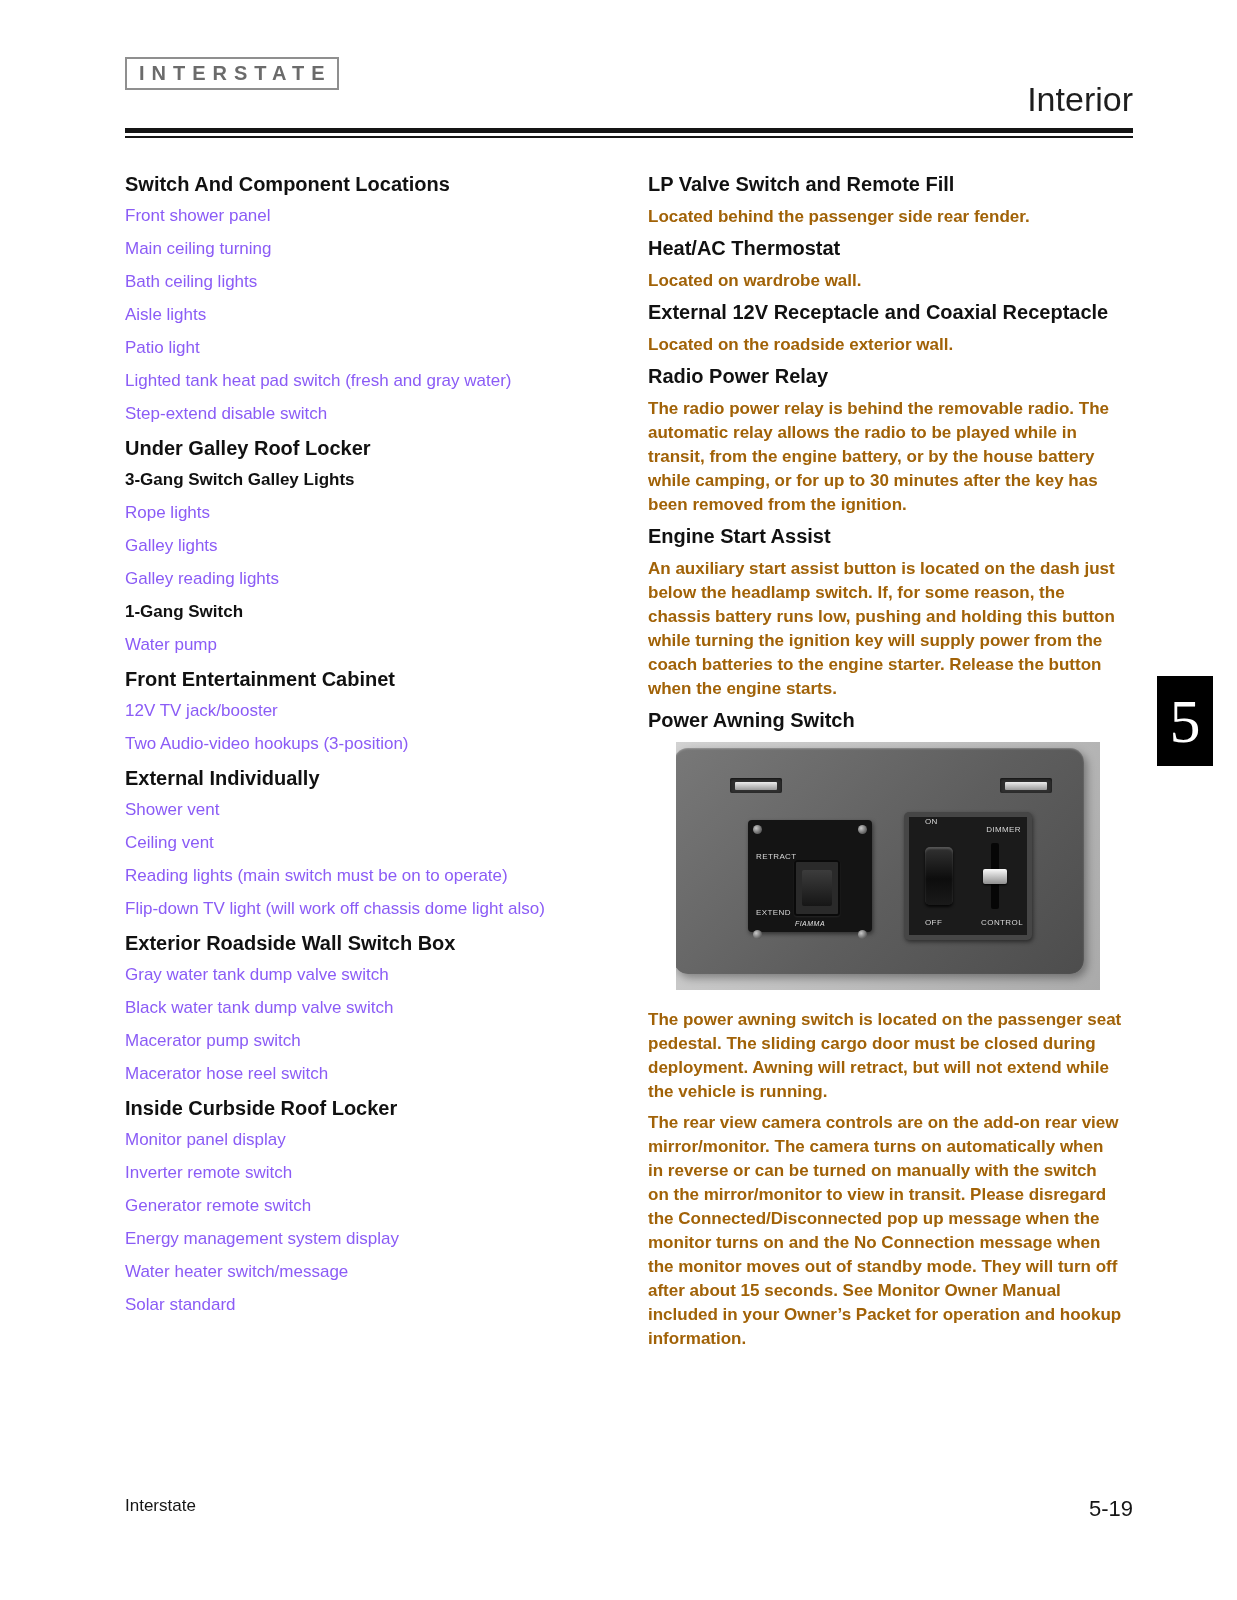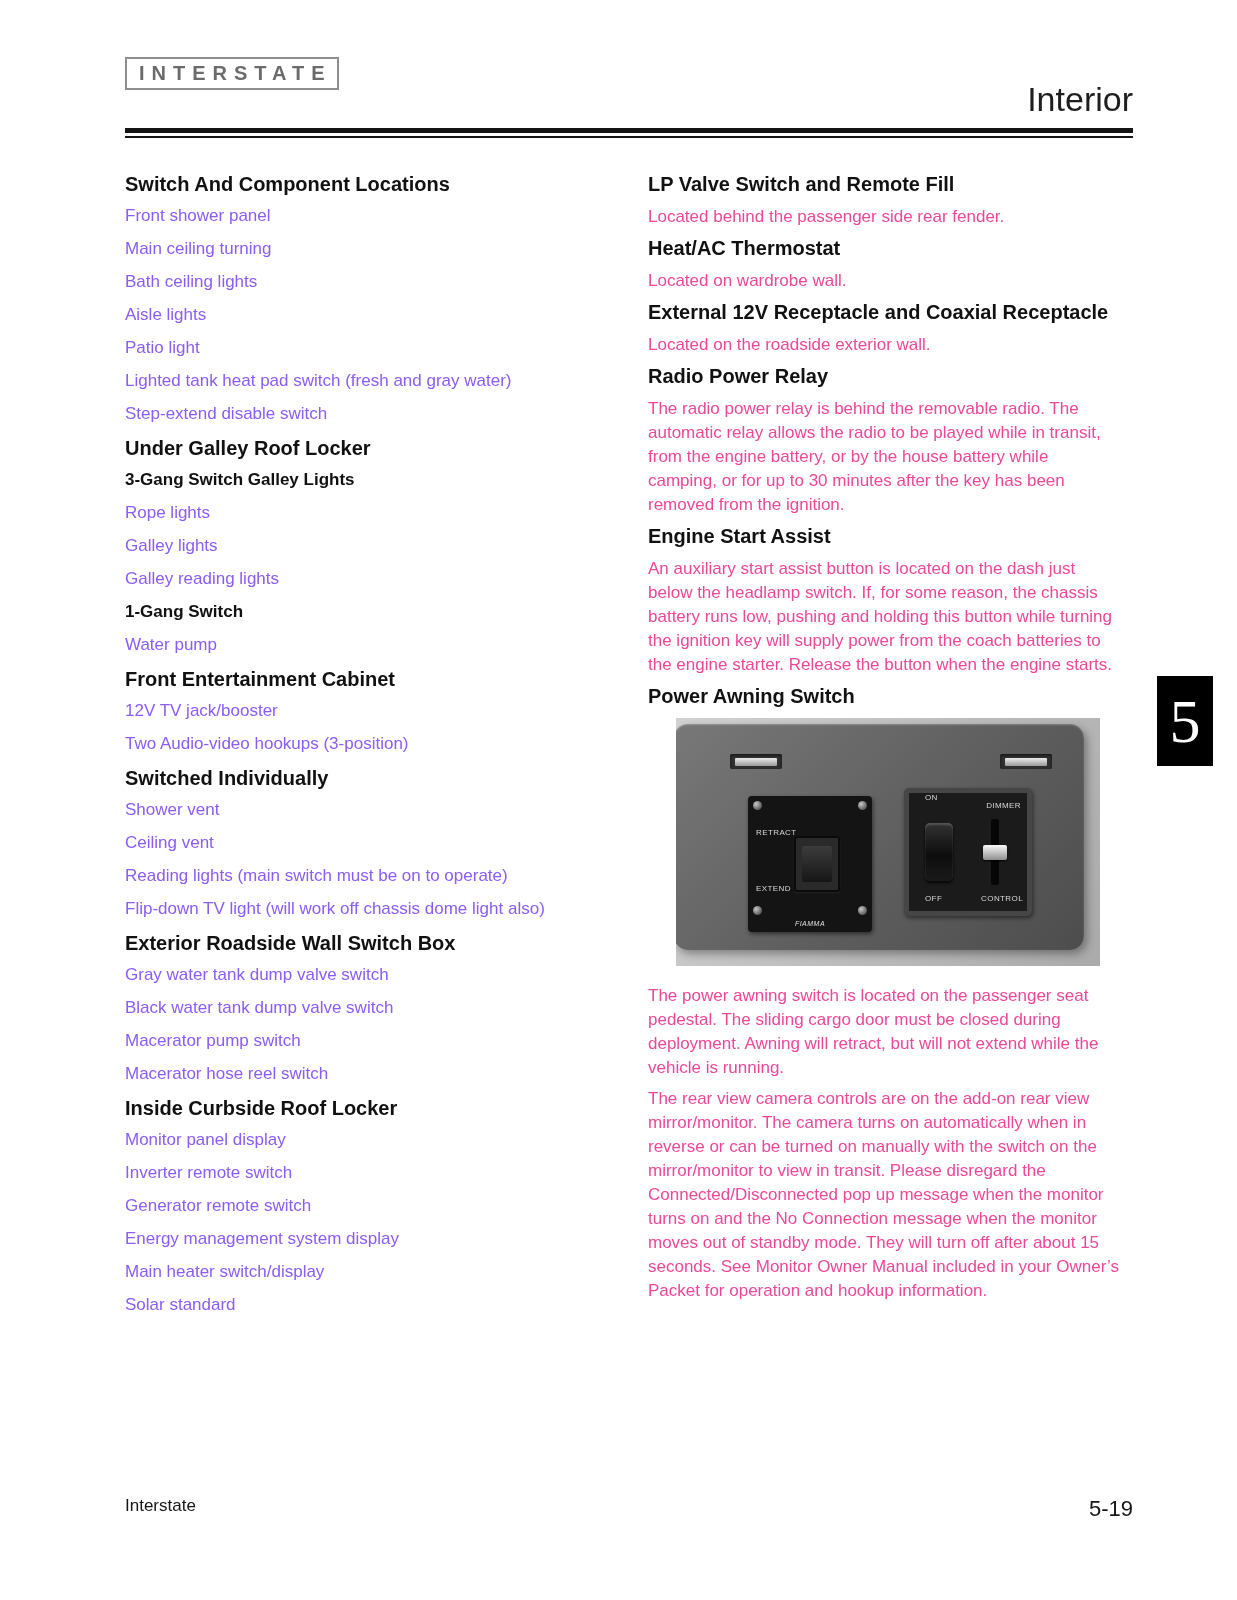--- a/index.html
+++ b/index.html
@@ -32,21 +32,21 @@
     font-size:20px; line-height:24px; font-weight:bold;
     color:#111; margin:0 0 9px;
   }
   .col-left .item {
     font-size:17px; line-height:21px; margin:0 0 12px; color:#8b5cf6;
   }
   .col-left .subhead {
     font-size:17px; line-height:21px; margin:0 0 12px; font-weight:bold; color:#111;
   }
   .col-right .body {
-    font-size:17px; line-height:24px; margin:0 0 7px; color:#ec4899;
+    font-size:17px; line-height:24px; margin:0 0 7px; color:#a16207;font-weight:bold;
   }
 
   
   .awning-figure {
     position:relative; width:424px; height:248px;
     margin:10px 0 18px 28px;
     background:linear-gradient(120deg, #d2d2d2 0%, #bcbcbc 55%, #aaaaaa 100%);
     overflow:hidden;
   }
   .awning-panel {
@@ -60,21 +60,21 @@
     background:#303030; border-radius:2px;
     box-shadow:inset 0 1px 3px rgba(0,0,0,0.7);
   }
   .slot-left  { left:56px; }
   .slot-right { left:326px; }
   .slot-clip {
     position:absolute; left:5px; right:5px; top:4px; bottom:3px;
     background:linear-gradient(#ececec, #9a9a9a); border-radius:1px;
   }
   .plate-left {
-    position:absolute; left:74px; top:72px; width:124px; height:136px;
+    position:absolute; left:74px; top:72px; width:124px; height:112px;
     background:#141414; border-radius:4px;
     box-shadow:1px 2px 4px rgba(0,0,0,0.5);
   }
   .screw {
     position:absolute; width:9px; height:9px; border-radius:50%;
     background:radial-gradient(circle at 35% 35%, #c9c9c9, #6b6b6b 60%, #3d3d3d 100%);
   }
   .s-tl { left:5px;  top:5px; }
   .s-tr { left:110px; top:5px; }
   .s-bl { left:5px;  top:110px; }
@@ -170,42 +170,42 @@
       <p class="item">Water pump</p>
     </section>
 
     <section>
       <h2 class="sec">Front Entertainment Cabinet</h2>
       <p class="item">12V TV jack/booster</p>
       <p class="item">Two Audio-video hookups (3-position)</p>
     </section>
 
     <section>
-      <h2 class="sec">Switched Individually</h2>
+      <h2 class="sec">External Individually</h2>
       <p class="item">Shower vent</p>
       <p class="item">Ceiling vent</p>
       <p class="item">Reading lights (main switch must be on to operate)</p>
       <p class="item">Flip-down TV light (will work off chassis dome light also)</p>
     </section>
 
     <section>
       <h2 class="sec">Exterior Roadside Wall Switch Box</h2>
       <p class="item">Gray water tank dump valve switch</p>
       <p class="item">Black water tank dump valve switch</p>
       <p class="item">Macerator pump switch</p>
       <p class="item">Macerator hose reel switch</p>
     </section>
 
     <section>
       <h2 class="sec">Inside Curbside Roof Locker</h2>
       <p class="item">Monitor panel display</p>
       <p class="item">Inverter remote switch</p>
       <p class="item">Generator remote switch</p>
       <p class="item">Energy management system display</p>
-      <p class="item">Main heater switch/display</p>
+      <p class="item">Water heater switch/message</p>
       <p class="item">Solar standard</p>
     </section>
 
   </div>
 
   <div class="col col-right">
 
     <section>
       <h2 class="sec">LP Valve Switch and Remote Fill</h2>
       <p class="body">Located behind the passenger side rear fender.</p>

